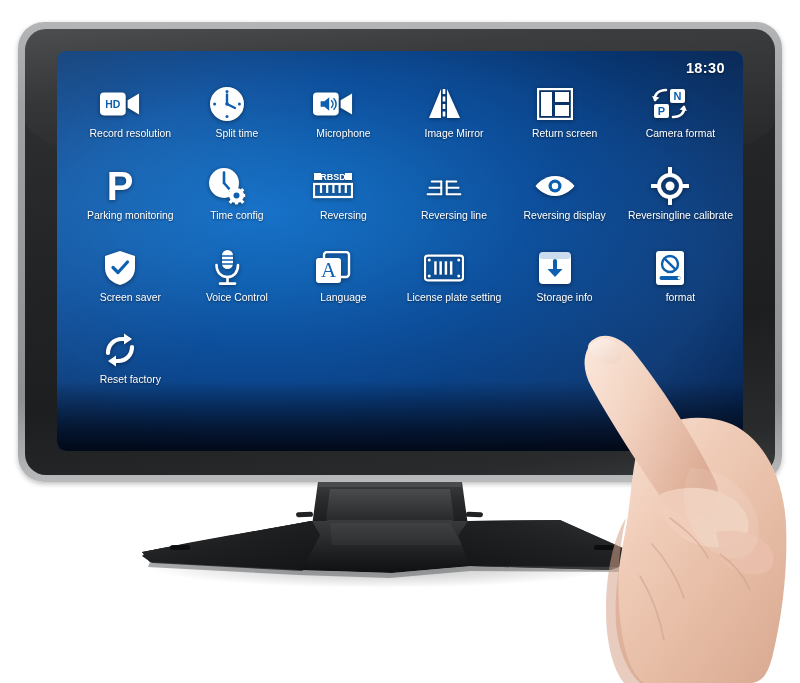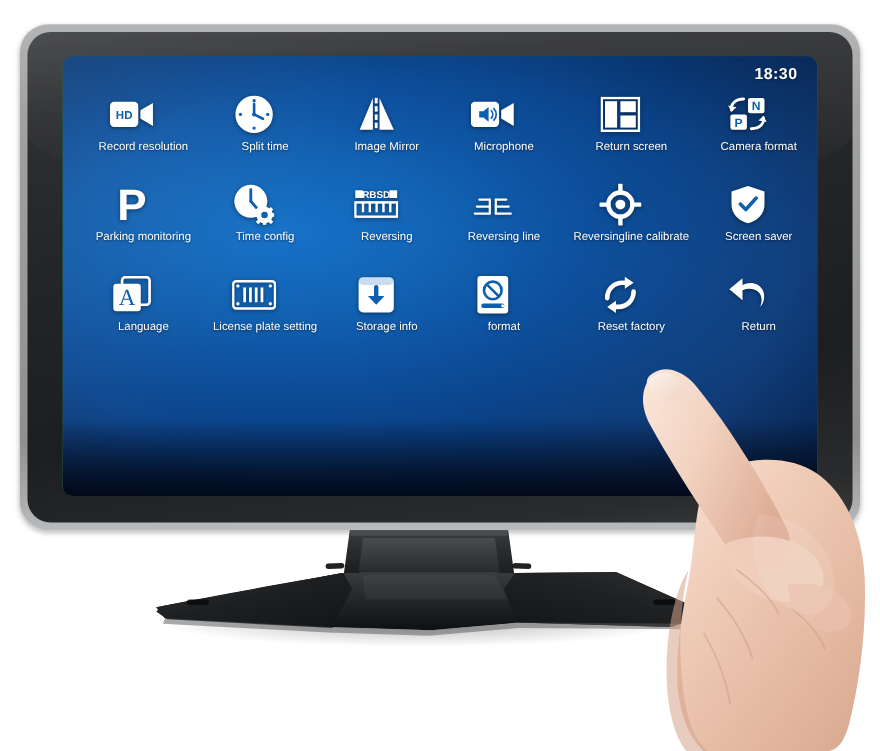--- a/index.html
+++ b/index.html
@@ -19,21 +19,21 @@
   .device-body{position:absolute;left:7px;top:7px;width:750px;height:446px;
       border-radius:21px;
       background:linear-gradient(172deg,#3f4042 0%,#2e2f31 14%,#242527 40%,#1d1e20 70%,#2a2b2d 92%,#3a3b3d 100%);}
   .body-gloss{position:absolute;left:7px;top:7px;width:750px;height:150px;
       border-radius:21px 21px 40% 40%;
       background:linear-gradient(180deg,rgba(255,255,255,.07),rgba(255,255,255,0));
       pointer-events:none;}
 
   
   .screen-shell{position:absolute;left:39px;top:29px;width:686px;height:400px;
-      border-radius:9px;overflow:hidden;background:#15803d;}
+      border-radius:9px;overflow:hidden;background:#0369a1;}
   .screen{position:absolute;inset:0;
       background:
         radial-gradient(125% 105% at 30% 40%, #1772c8 0%, #1263b4 16%, #0d4f9c 32%, #0a3f82 48%, #07306a 64%, #052551 78%, #041b3e 90%, #03152f 100%);}
   .screen-vig{position:absolute;inset:0;
       background:radial-gradient(130% 120% at 46% 52%, rgba(255,255,255,0) 38%, rgba(0,0,0,.30) 80%, rgba(0,0,0,.55) 100%);}
   .screen-sheen{position:absolute;inset:0;
       background:linear-gradient(118deg, rgba(255,255,255,.07) 0%, rgba(255,255,255,0) 34%, rgba(255,255,255,0) 62%, rgba(255,255,255,.035) 86%, rgba(255,255,255,0) 100%);}
   .screen-bottomfade{position:absolute;left:0;right:0;bottom:0;height:70px;
       background:linear-gradient(180deg,rgba(2,10,28,0) 0%,rgba(2,8,22,.72) 70%,rgba(1,6,18,.92) 100%);}
 
@@ -100,44 +100,44 @@
               </g>
               <path d="M18 18 L18 8.5" stroke="#0d5fb0" stroke-width="2.4" stroke-linecap="round"></path>
               <path d="M18 18 L26 22" stroke="#0d5fb0" stroke-width="2.4" stroke-linecap="round"></path>
               <circle cx="18" cy="18" r="1.8" fill="#0d5fb0"></circle>
             </svg>
           </div>
           <div class="lbl">Split time</div>
         </div>
         <div class="cell">
           <div class="ico">
+            <svg width="42" height="28" viewBox="0 0 42 28">
+              <rect x="0" y="2" width="27" height="24" rx="4" fill="#ffffff"></rect>
+              <path d="M29 10 L41 3 L41 25 L29 18 Z" fill="#ffffff"></path>
+              <path d="M8 11 L12 11 L17 7 L17 21 L12 17 L8 17 Z" fill="#0d5fb0"></path>
+              <path d="M19.5 10.5 C21.5 12.5 21.5 15.5 19.5 17.5" stroke="#0d5fb0" stroke-width="1.6" fill="none" stroke-linecap="round"></path>
+              <path d="M22 8.5 C25 11.5 25 16.5 22 19.5" stroke="#0d5fb0" stroke-width="1.6" fill="none" stroke-linecap="round"></path>
+            </svg>
+          </div>
+          <div class="lbl">Microphone</div>
+        </div>
+        <div class="cell">
+          <div class="ico">
             <svg width="40" height="34" viewBox="0 0 40 34">
               <path d="M17 2 L17 31 L5 31 Z" fill="#ffffff"></path>
               <path d="M23 2 L23 31 L36 31 Z" fill="#ffffff"></path>
               <g fill="#ffffff">
                 <rect x="18.7" y="2" width="2.6" height="5"></rect>
                 <rect x="18.7" y="9.5" width="2.6" height="5"></rect>
                 <rect x="18.7" y="17" width="2.6" height="5"></rect>
                 <rect x="18.7" y="24.5" width="2.6" height="5"></rect>
               </g>
             </svg>
           </div>
           <div class="lbl">Image Mirror</div>
-        </div>
-        <div class="cell">
-          <div class="ico">
-            <svg width="42" height="28" viewBox="0 0 42 28">
-              <rect x="0" y="2" width="27" height="24" rx="4" fill="#ffffff"></rect>
-              <path d="M29 10 L41 3 L41 25 L29 18 Z" fill="#ffffff"></path>
-              <path d="M8 11 L12 11 L17 7 L17 21 L12 17 L8 17 Z" fill="#0d5fb0"></path>
-              <path d="M19.5 10.5 C21.5 12.5 21.5 15.5 19.5 17.5" stroke="#0d5fb0" stroke-width="1.6" fill="none" stroke-linecap="round"></path>
-              <path d="M22 8.5 C25 11.5 25 16.5 22 19.5" stroke="#0d5fb0" stroke-width="1.6" fill="none" stroke-linecap="round"></path>
-            </svg>
-          </div>
-          <div class="lbl">Microphone</div>
         </div>
         <div class="cell">
           <div class="ico">
             <svg width="36" height="32" viewBox="0 0 36 32">
               <rect x="1" y="1" width="34" height="30" fill="none" stroke="#ffffff" stroke-width="2.4"></rect>
               <rect x="4" y="4" width="11" height="24" fill="#ffffff"></rect>
               <rect x="18" y="4" width="14" height="10" fill="#ffffff"></rect>
               <rect x="18" y="17" width="14" height="11" fill="#ffffff"></rect>
             </svg>
           </div>
@@ -218,20 +218,30 @@
                 <path d="M38 15 L25 15"></path>
                 <path d="M35.5 8 L25 8"></path>
                 <path d="M25 8 L25 22"></path>
               </g>
             </svg>
           </div>
           <div class="lbl">Reversing line</div>
         </div>
         <div class="cell">
           <div class="ico">
+            <svg width="40" height="24" viewBox="0 0 40 24">
+              <path d="M20 2 C31 2 38 10 39.5 12 C38 14 31 22 20 22 C9 22 2 14 0.5 12 C2 10 9 2 20 2 Z" fill="#ffffff"></path>
+              <circle cx="20" cy="12" r="6.5" fill="#0d5fb0"></circle>
+              <circle cx="20" cy="12" r="3.2" fill="#ffffff"></circle>
+            </svg>
+          </div>
+          <div class="lbl">Reversing display</div>
+        </div>
+        <div class="cell">
+          <div class="ico">
             <svg width="38" height="38" viewBox="0 0 38 38">
               <circle cx="19" cy="19" r="11" fill="none" stroke="#ffffff" stroke-width="4"></circle>
               <circle cx="19" cy="19" r="4.5" fill="#ffffff"></circle>
               <g stroke="#ffffff" stroke-width="4" stroke-linecap="round">
                 <path d="M19 1 L19 8"></path>
                 <path d="M19 30 L19 37"></path>
                 <path d="M1 19 L8 19"></path>
                 <path d="M30 19 L37 19"></path>
               </g>
             </svg>
@@ -242,20 +252,36 @@
           <div class="ico">
             <svg width="32" height="36" viewBox="0 0 32 36">
               <path d="M16 1 L31 6 L31 18 C31 27 24 33 16 35 C8 33 1 27 1 18 L1 6 Z" fill="#ffffff"></path>
               <path d="M9 17.5 L14 22.5 L23.5 12" stroke="#0d5fb0" stroke-width="3.2" fill="none" stroke-linecap="round" stroke-linejoin="round"></path>
             </svg>
           </div>
           <div class="lbl">Screen saver</div>
         </div>
         <div class="cell">
           <div class="ico">
+            <svg width="30" height="38" viewBox="0 0 30 38">
+              <rect x="10" y="1" width="11" height="19" rx="5.5" fill="#ffffff"></rect>
+              <g stroke="#0d5fb0" stroke-width="1.5">
+                <path d="M10 7 L21 7"></path>
+                <path d="M10 11 L21 11"></path>
+                <path d="M10 15 L21 15"></path>
+              </g>
+              <path d="M4.5 16 C4.5 23.5 9.5 28 15.5 28 C21.5 28 26 23.5 26 16" stroke="#ffffff" stroke-width="2.6" fill="none" stroke-linecap="round"></path>
+              <path d="M15.5 28 L15.5 34" stroke="#ffffff" stroke-width="2.6" stroke-linecap="round"></path>
+              <path d="M8 34.6 L23 34.6" stroke="#ffffff" stroke-width="2.6" stroke-linecap="round"></path>
+            </svg>
+          </div>
+          <div class="lbl">Voice Control</div>
+        </div>
+        <div class="cell">
+          <div class="ico">
             <svg width="36" height="34" viewBox="0 0 36 34">
               <rect x="9" y="1" width="25" height="25" rx="3" fill="none" stroke="#ffffff" stroke-width="2.4"></rect>
               <rect x="1" y="7" width="25" height="25" rx="3" fill="#ffffff"></rect>
               <text x="13.5" y="26" font-family="Liberation Serif, serif" font-size="21" fill="#0d5fb0" text-anchor="middle">A</text>
             </svg>
           </div>
           <div class="lbl">Language</div>
         </div>
         <div class="cell">
           <div class="ico">
@@ -303,29 +329,20 @@
         <div class="cell">
           <div class="ico">
             <svg width="36" height="34" viewBox="0 0 36 34">
               <path d="M6 20 C6 12 12 6 20 6 L26 6" stroke="#ffffff" stroke-width="4.2" fill="none" stroke-linecap="round"></path>
               <path d="M22 0.5 L30 6 L22 11.5 Z" fill="#ffffff"></path>
               <path d="M30 14 C30 22 24 28 16 28 L10 28" stroke="#ffffff" stroke-width="4.2" fill="none" stroke-linecap="round"></path>
               <path d="M14 22.5 L6 28 L14 33.5 Z" fill="#ffffff"></path>
             </svg>
           </div>
           <div class="lbl">Reset factory</div>
-        </div>
-        <div class="cell">
-          <div class="ico">
-            <svg width="36" height="34" viewBox="0 0 36 34">
-              <path d="M6 14 C14 4 26 4 31 12 C34 17 33 24 29 28 C32 21 30 14 23 12 C18 10.5 12.5 12 9 16 Z" fill="#ffffff"></path>
-              <path d="M13 2 L13 22 L1 12 Z" fill="#ffffff"></path>
-            </svg>
-          </div>
-          <div class="lbl">Return</div>
         </div>
         <div class="cell empty"></div>
         <div class="cell empty"></div>
         <div class="cell empty"></div>
       </div>
 
     <div class="screen-bottomfade"></div>
   </div>
 </div>
 

